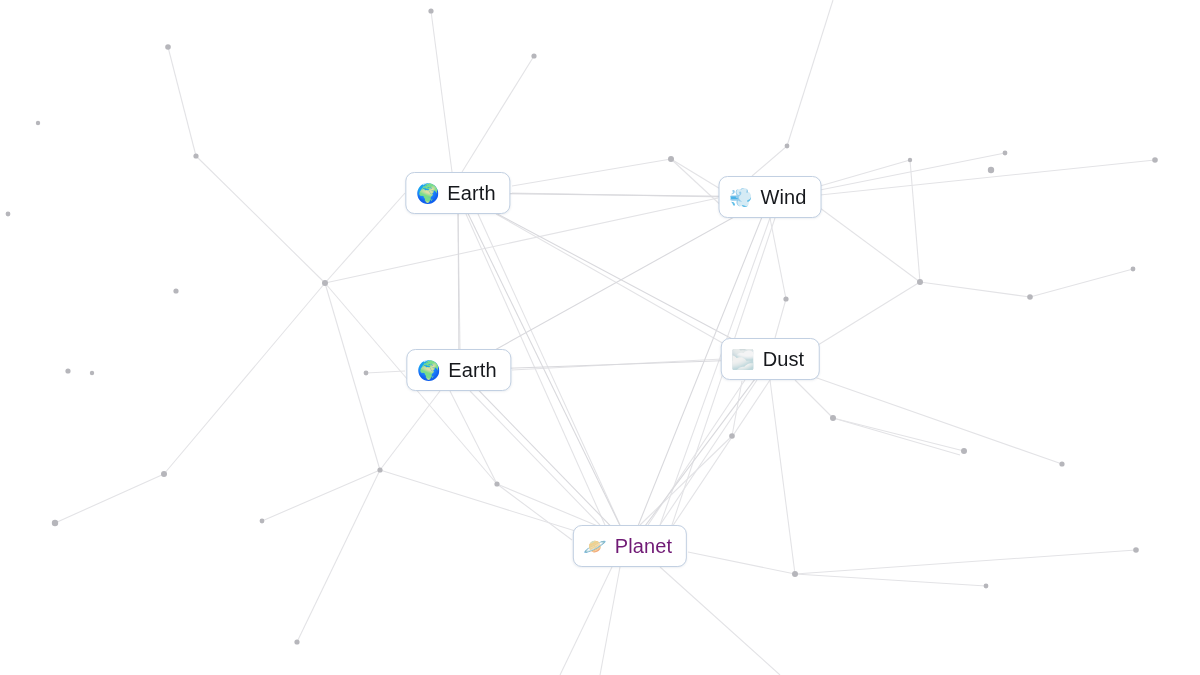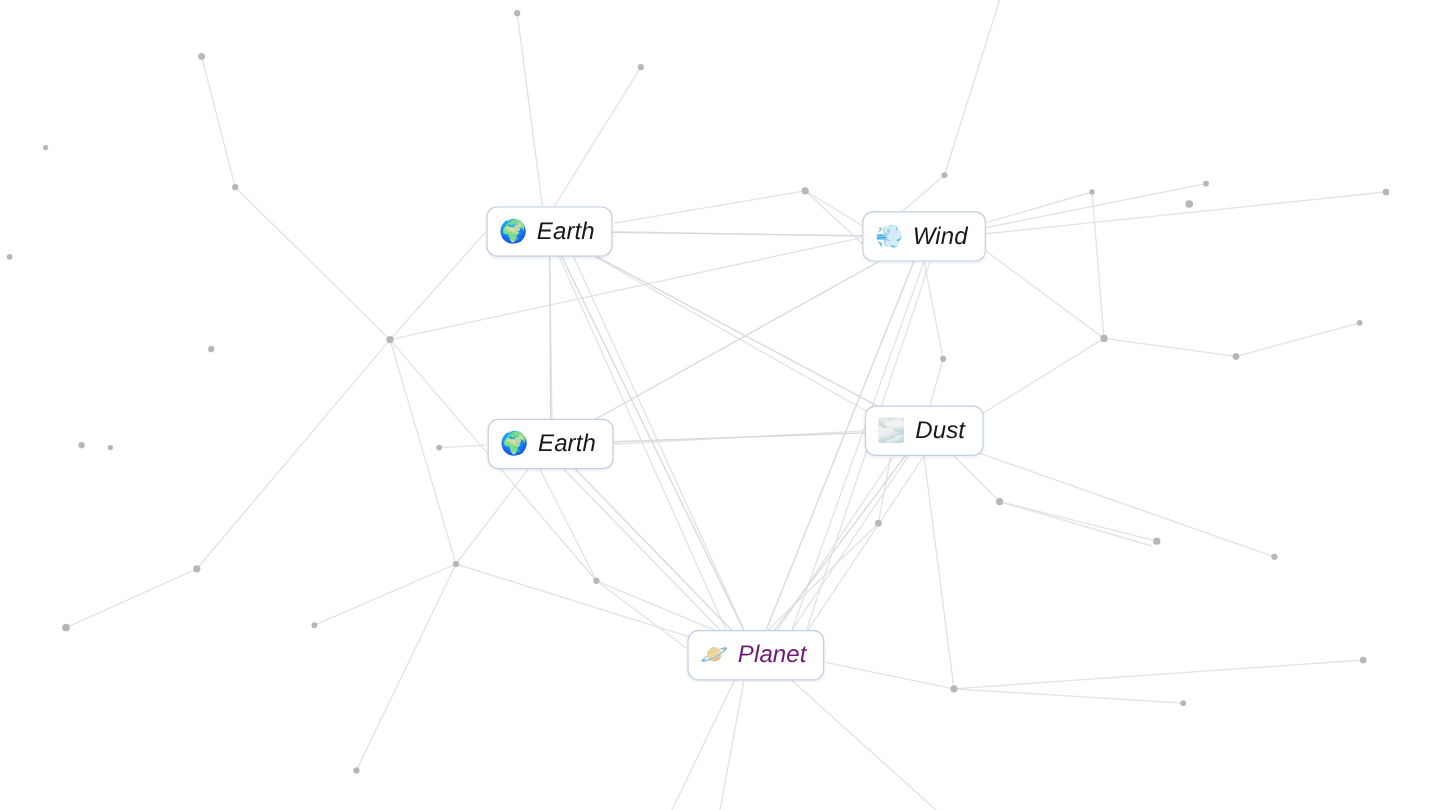--- a/index.html
+++ b/index.html
@@ -48,21 +48,20 @@
     display: flex;
     align-items: center;
     justify-content: center;
     flex: 0 0 auto;
   }
   .node-label {
     font-size: 20px;
     line-height: 1;
     color: #16181c;
     letter-spacing: 0.1px;
-    font-style: italic;
   }
 </style>
 </head>
 <body>
 
 <div id="stage">
 
   <svg id="graph-svg" viewBox="0 0 1200 675" preserveAspectRatio="none" aria-hidden="true">
     <g id="line-group">
         <line x1="431" y1="11" x2="452" y2="172" stroke="#e3e3e6" stroke-width="1.1"></line>

